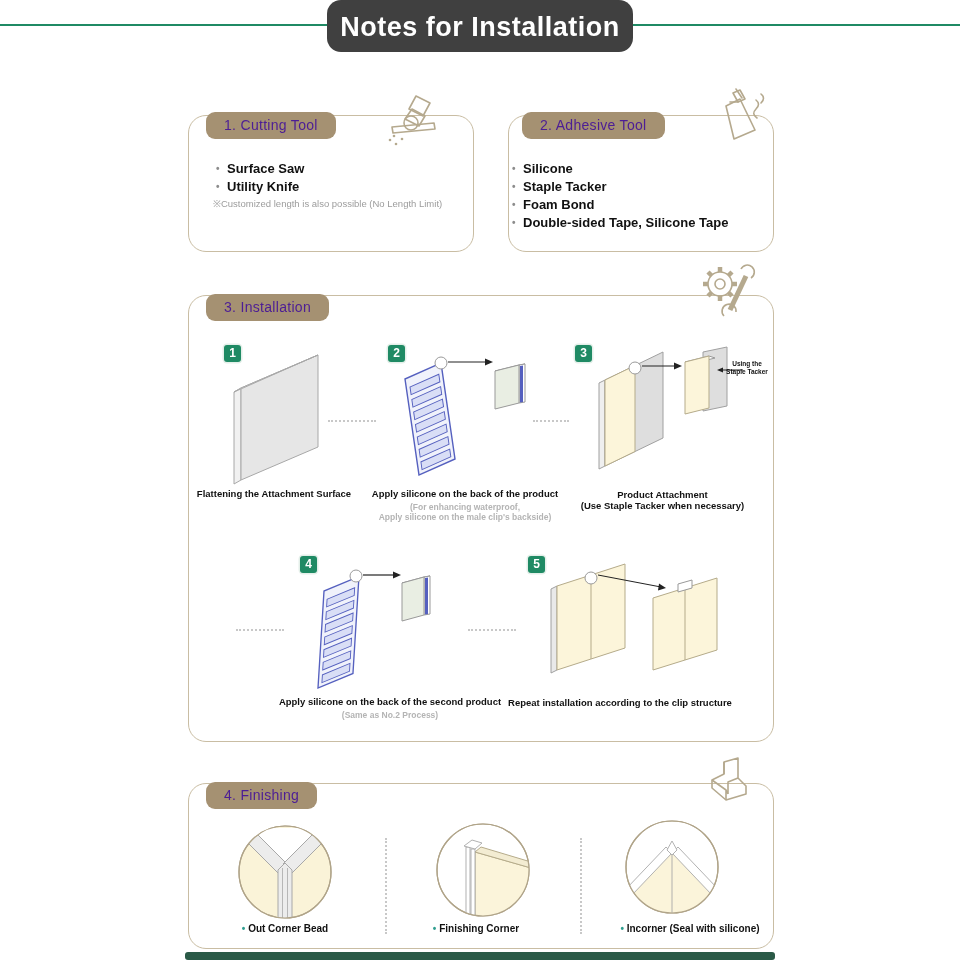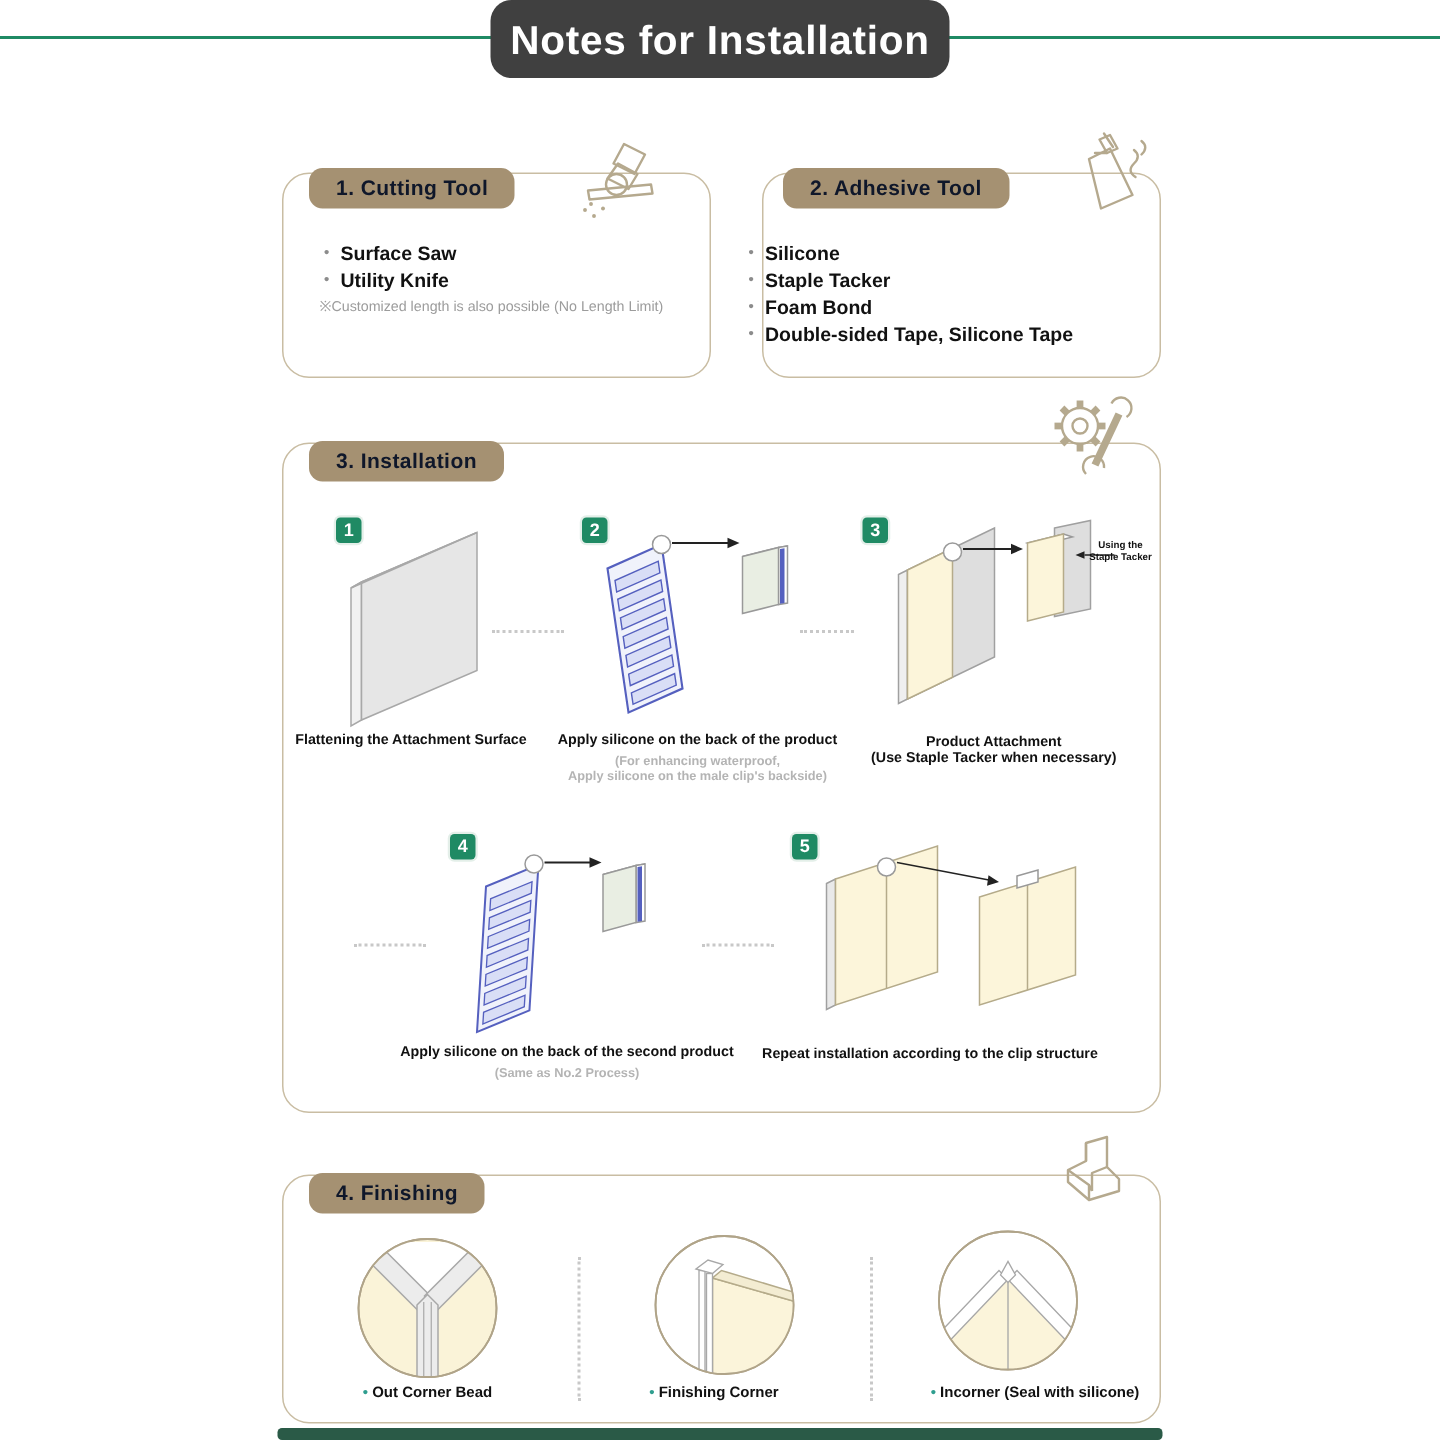--- a/index.html
+++ b/index.html
@@ -4,21 +4,21 @@
 <style>
   html,body{margin:0;padding:0;}
   body{width:960px;height:960px;background:#fff;font-family:"Liberation Sans",sans-serif;position:relative;overflow:hidden;}
   .abs{position:absolute;}
   
   .top-rule{top:24px;left:0;width:960px;height:2px;background:#1f8a64;}
   .header-badge{top:0;left:327px;width:306px;height:52px;background:#404040;border-radius:14px;
     color:#fff;font-size:27px;font-weight:bold;text-align:center;line-height:54px;letter-spacing:.5px;}
   
   .box{border:1.5px solid #c9bda3;border-radius:18px;background:#fff;}
-  .sec-badge{height:27px;background:#a59172;border-radius:9px;color:#0f172a;font-size:14px;font-weight:bold;
+  .sec-badge{height:27px;background:#a59172;border-radius:9px;color:#4c1d95;font-size:14px;font-weight:normal;
     line-height:27px;padding:0 18px;letter-spacing:.3px;}
   
   .tool-list{list-style:none;margin:0;padding:0;}
   .tool-list li{font-size:13px;font-weight:bold;color:#111;line-height:18px;position:relative;padding-left:11px;}
   .tool-list li::before{content:"•";position:absolute;left:0;top:0;color:#8c8c8c;font-size:10px;line-height:18px;}
   .note{font-size:9.5px;color:#9c9c9c;letter-spacing:0;}
   
   .stepnum{width:17px;height:17px;background:#1f8a64;border-radius:3px;color:#fff;font-size:12px;
     font-weight:bold;text-align:center;line-height:17px;box-shadow:0 0 0 1.5px #e4efe9;}
   .caption{font-size:9.5px;font-weight:bold;color:#111;text-align:center;line-height:11px;}
@@ -65,21 +65,21 @@
 <svg class="abs" style="left:700px;top:86px;" width="66" height="62" viewBox="0 0 66 62">
   <g fill="none" stroke="#b5a98e" stroke-width="1.6" stroke-linejoin="round" stroke-linecap="round">
     <path d="M36,3 L42,12"></path>
     <path d="M33,7 L40,4 L45,13 L38,16 Z"></path>
     <path d="M26,20 L40,13 L55,44 L34,53 Z"></path>
     <path d="M30,16 L38,16"></path>
     <path d="M56,14 q5,4 0,9 q-5,5 1,9"></path>
     <path d="M61,8 q5,4 0,9"></path>
   </g>
 </svg>
-<ul class="tool-list abs" style="left:499px;top:160px;">
+<ul class="tool-list abs" style="left:512px;top:160px;">
   <li><span>Silicone</span></li>
   <li><span>Staple Tacker</span></li>
   <li><span>Foam Bond</span></li>
   <li><span>Double-sided Tape, Silicone Tape</span></li>
 </ul>
 
 <div class="abs box" style="left:188px;top:295px;width:584px;height:445px;"></div>
 <div class="abs sec-badge" style="left:206px;top:294px;">3. Installation</div>
 <svg class="abs" style="left:694px;top:262px;" width="66" height="60" viewBox="0 0 66 60">
   <g fill="none" stroke="#b5a98e" stroke-width="1.6">
@@ -194,21 +194,21 @@
   <polygon points="12,28 80,6 80,90 12,112" fill="#fcf5da" stroke="#b5ab8a" stroke-width="1"></polygon>
   <line x1="46" y1="17" x2="46" y2="101" stroke="#b5ab8a" stroke-width="1"></line>
   <circle cx="46" cy="20" r="6" fill="#fff" stroke="#9a9a9a" stroke-width="1"></circle>
   <line x1="53" y1="17" x2="116" y2="29" stroke="#222" stroke-width="1"></line>
   <polygon points="114,25.5 121,30 113,32.5" fill="#222"></polygon>
   <polygon points="108,40 172,20 172,92 108,112" fill="#fcf5da" stroke="#b5ab8a" stroke-width="1"></polygon>
   <line x1="140" y1="30" x2="140" y2="102" stroke="#b5ab8a" stroke-width="1"></line>
   <polygon points="133,26 147,22 147,30 133,34" fill="#fff" stroke="#999" stroke-width="1"></polygon>
 </svg>
 
-<div class="abs" style="left:264px;top:696px;width:228px;">
+<div class="abs" style="left:276px;top:696px;width:228px;">
   <div class="caption">Apply silicone on the back of the second product</div>
   <div class="subcap" style="margin-top:3px;">(Same as No.2 Process)</div>
 </div>
 <div class="abs caption" style="left:505px;top:697px;width:230px;">Repeat installation according to the clip structure</div>
 
 <div class="abs box" style="left:188px;top:783px;width:584px;height:164px;"></div>
 <div class="abs sec-badge" style="left:206px;top:782px;">4. Finishing</div>
 <svg class="abs" style="left:702px;top:756px;" width="54" height="54" viewBox="0 0 54 54">
   <g fill="none" stroke="#b5a98e" stroke-width="1.6" stroke-linejoin="round">
     <path d="M22,6 L36,2 L36,22 L44,30 L44,38 L24,44 L10,32 L10,24 L22,18 Z"></path>

